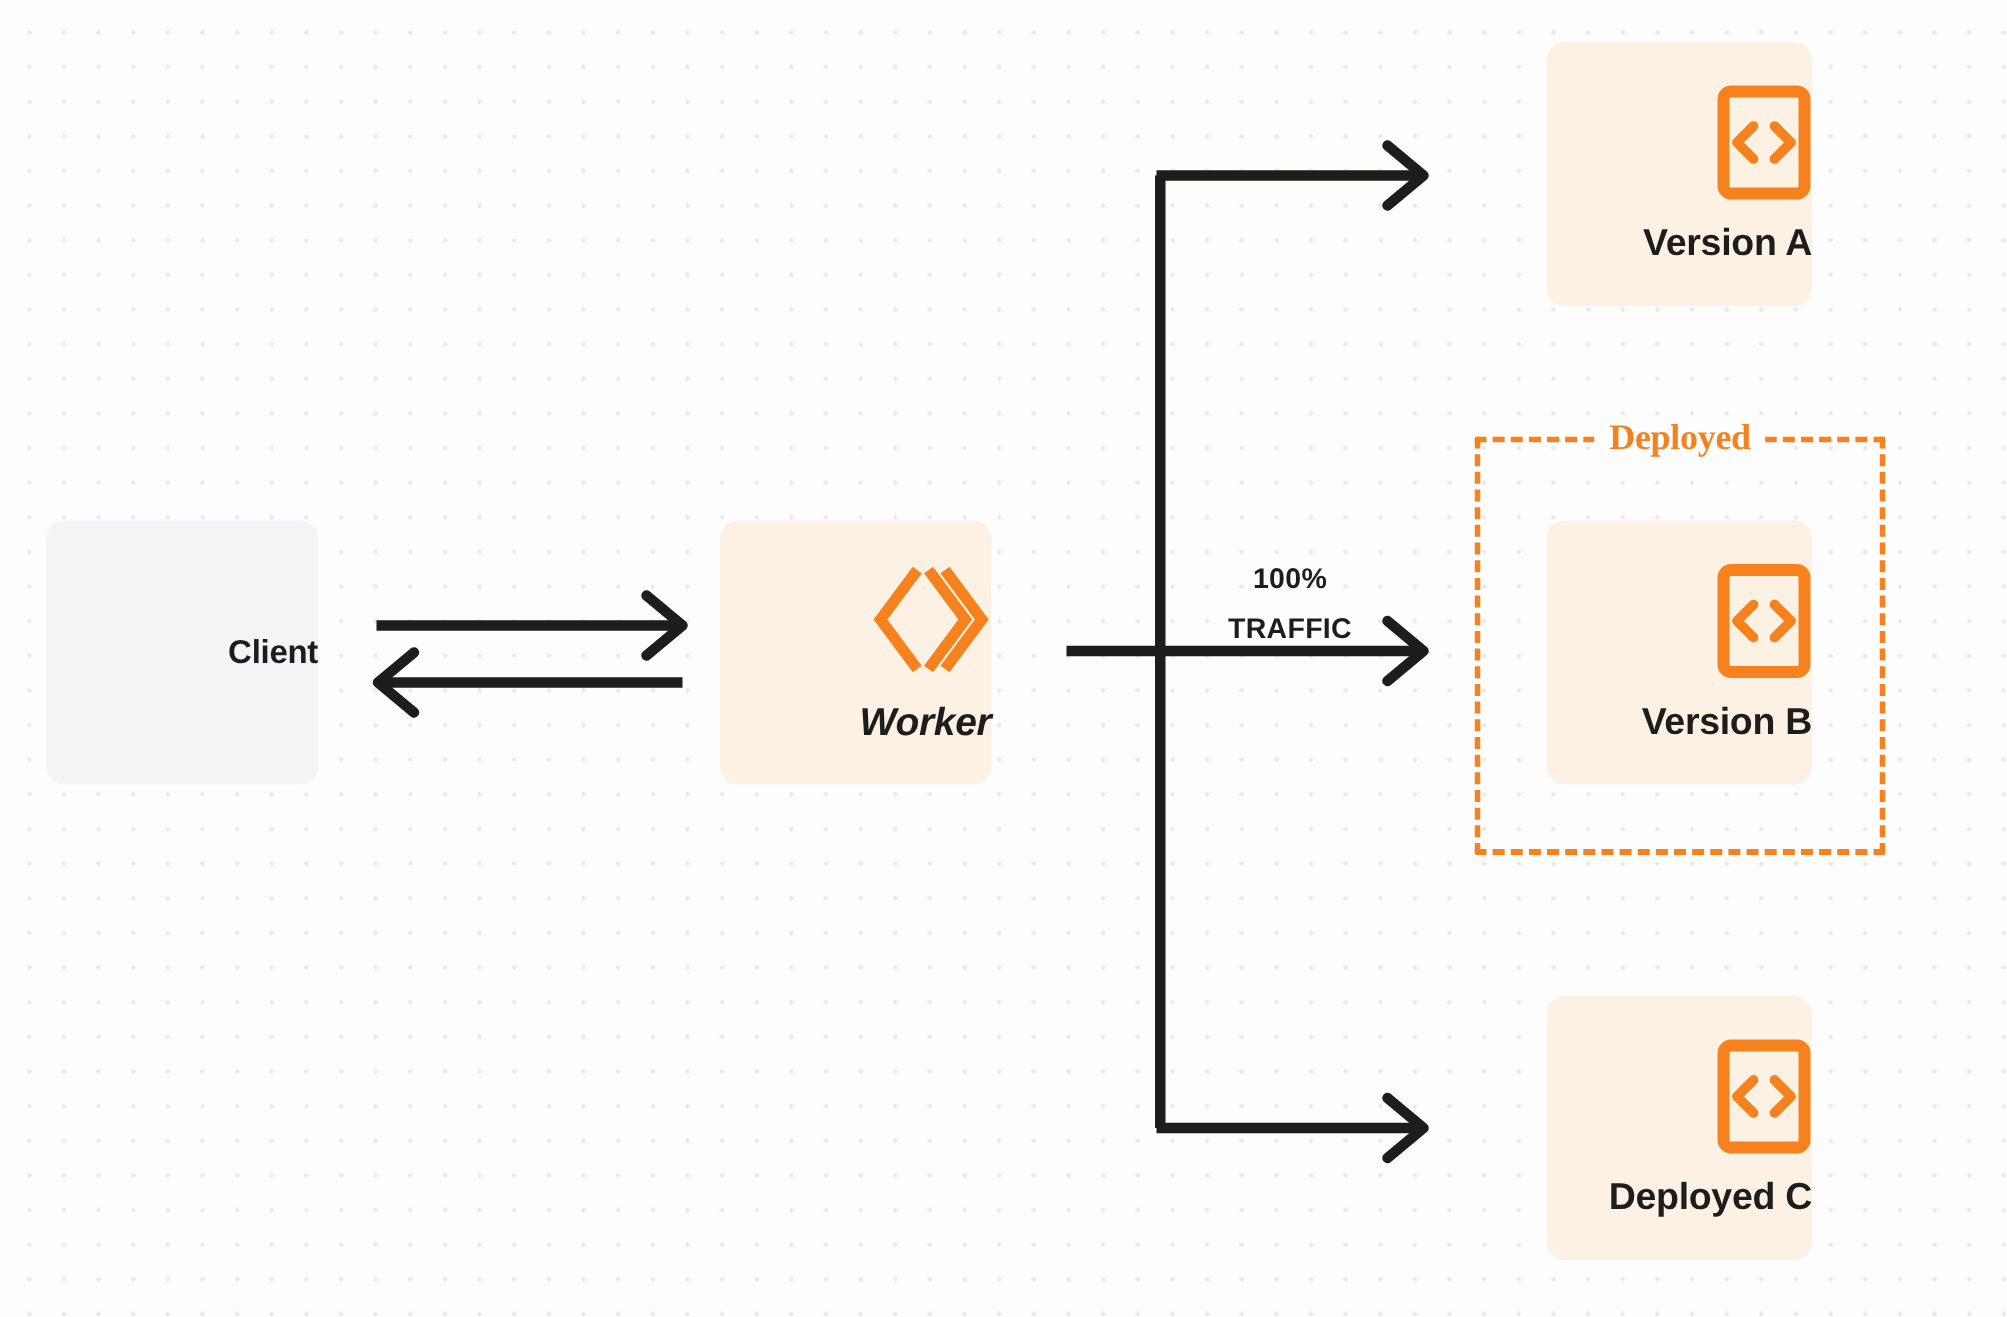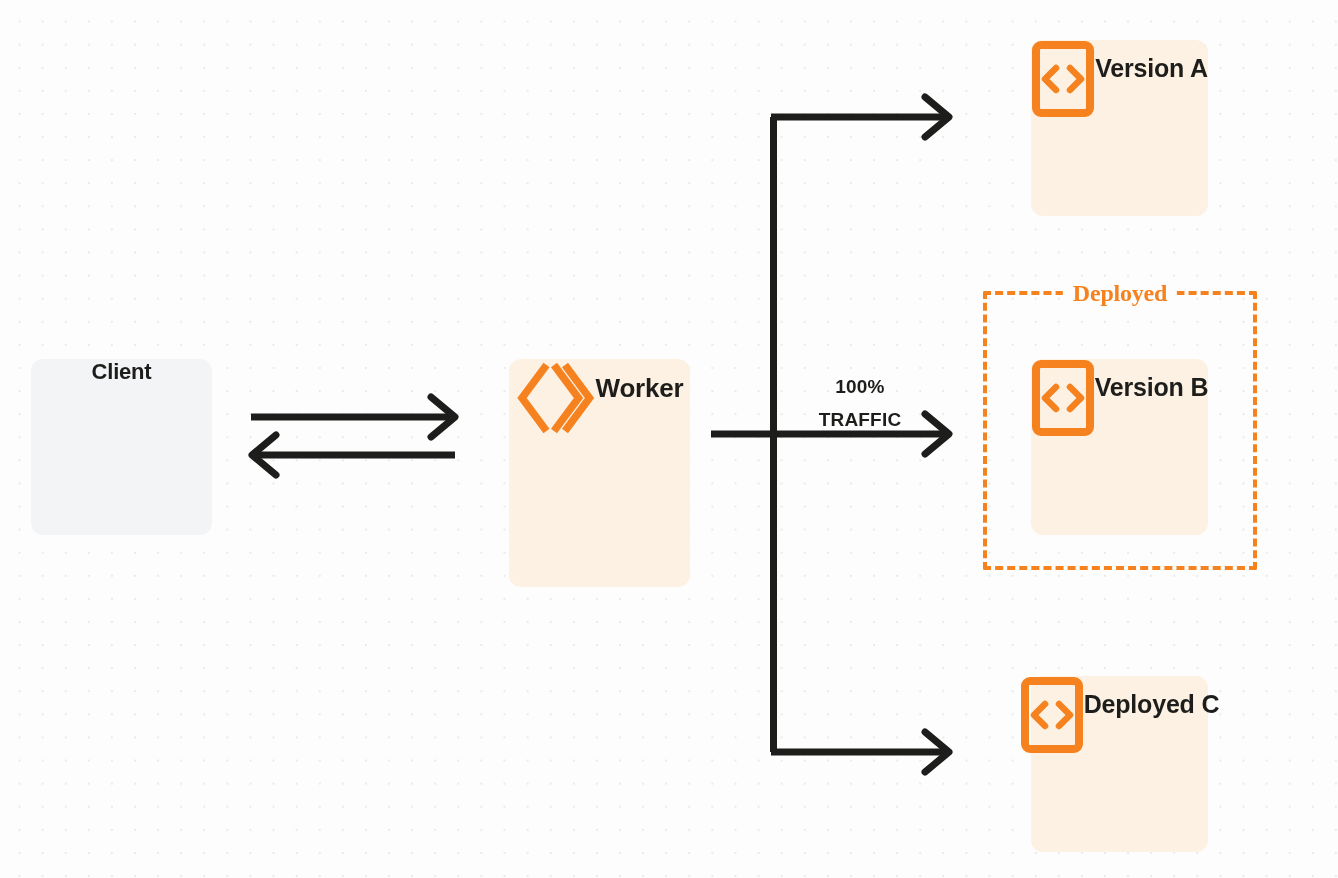--- a/index.html
+++ b/index.html
@@ -18,49 +18,49 @@
     overflow: hidden;
     font-family: "Liberation Sans", sans-serif;
   }
 
   
   .node {
     position: absolute;
     box-sizing: border-box;
     border-radius: 12px;
     display: flex;
-    flex-direction: row;
-    align-items: flex-start;
+    flex-direction: column;
+    align-items: flex-end;
     justify-content: center;
-    margin-top: 12px;
   }
   .node-label {
     font-weight: 700;
     color: #1d1d1b;
     letter-spacing: -0.2px;
     white-space: nowrap;
   }
 
   
   #client-node {
     left: 31px;
     top: 347px;
     width: 181px;
     height: 176px;
     background: #f3f4f6;
   }
   #client-node .node-label { font-size: 22px; }
 
   
   #worker-node {
-    left: 509px;
+    left: 480px;
     top: 347px;
     width: 181px;
-    height: 228px;
+    height: 176px;
     background: #fdf1e3;
+    font-style: italic;
   }
   #worker-node .node-label { font-size: 26px; margin-top: 14px; }
 
   
   .version-node {
     left: 1031px;
     width: 177px;
     height: 176px;
     background: #fdf1e3;
   }

